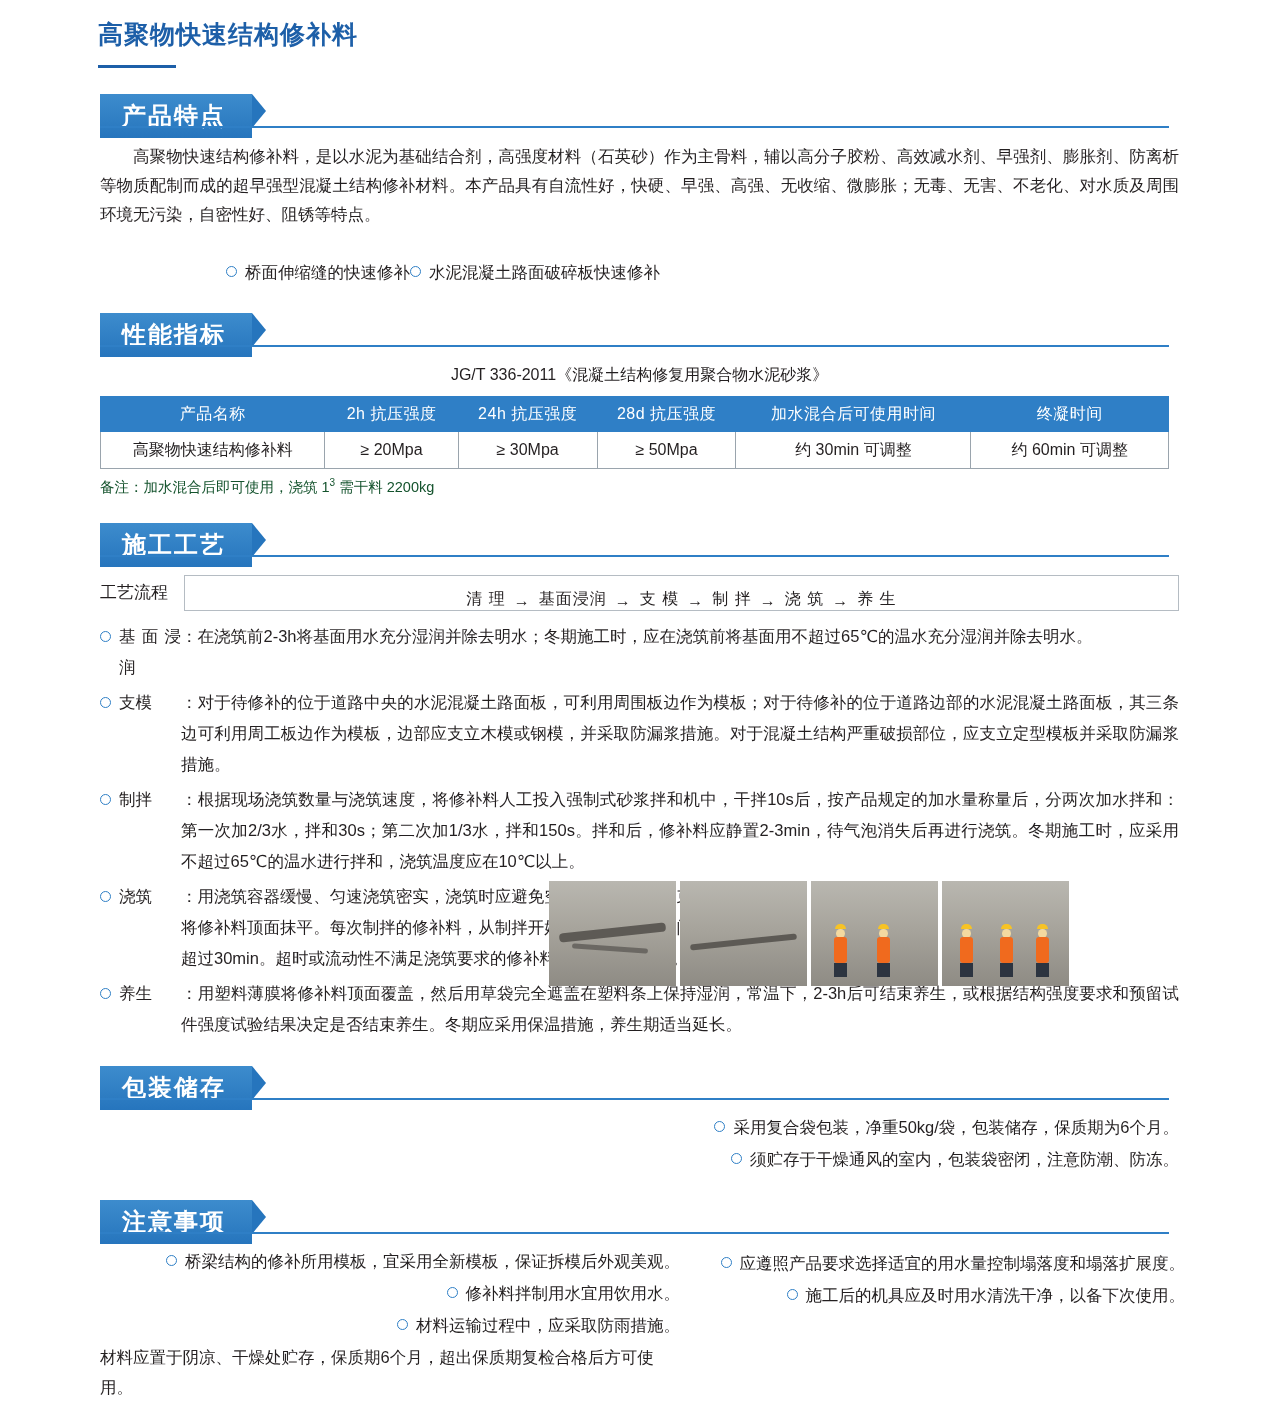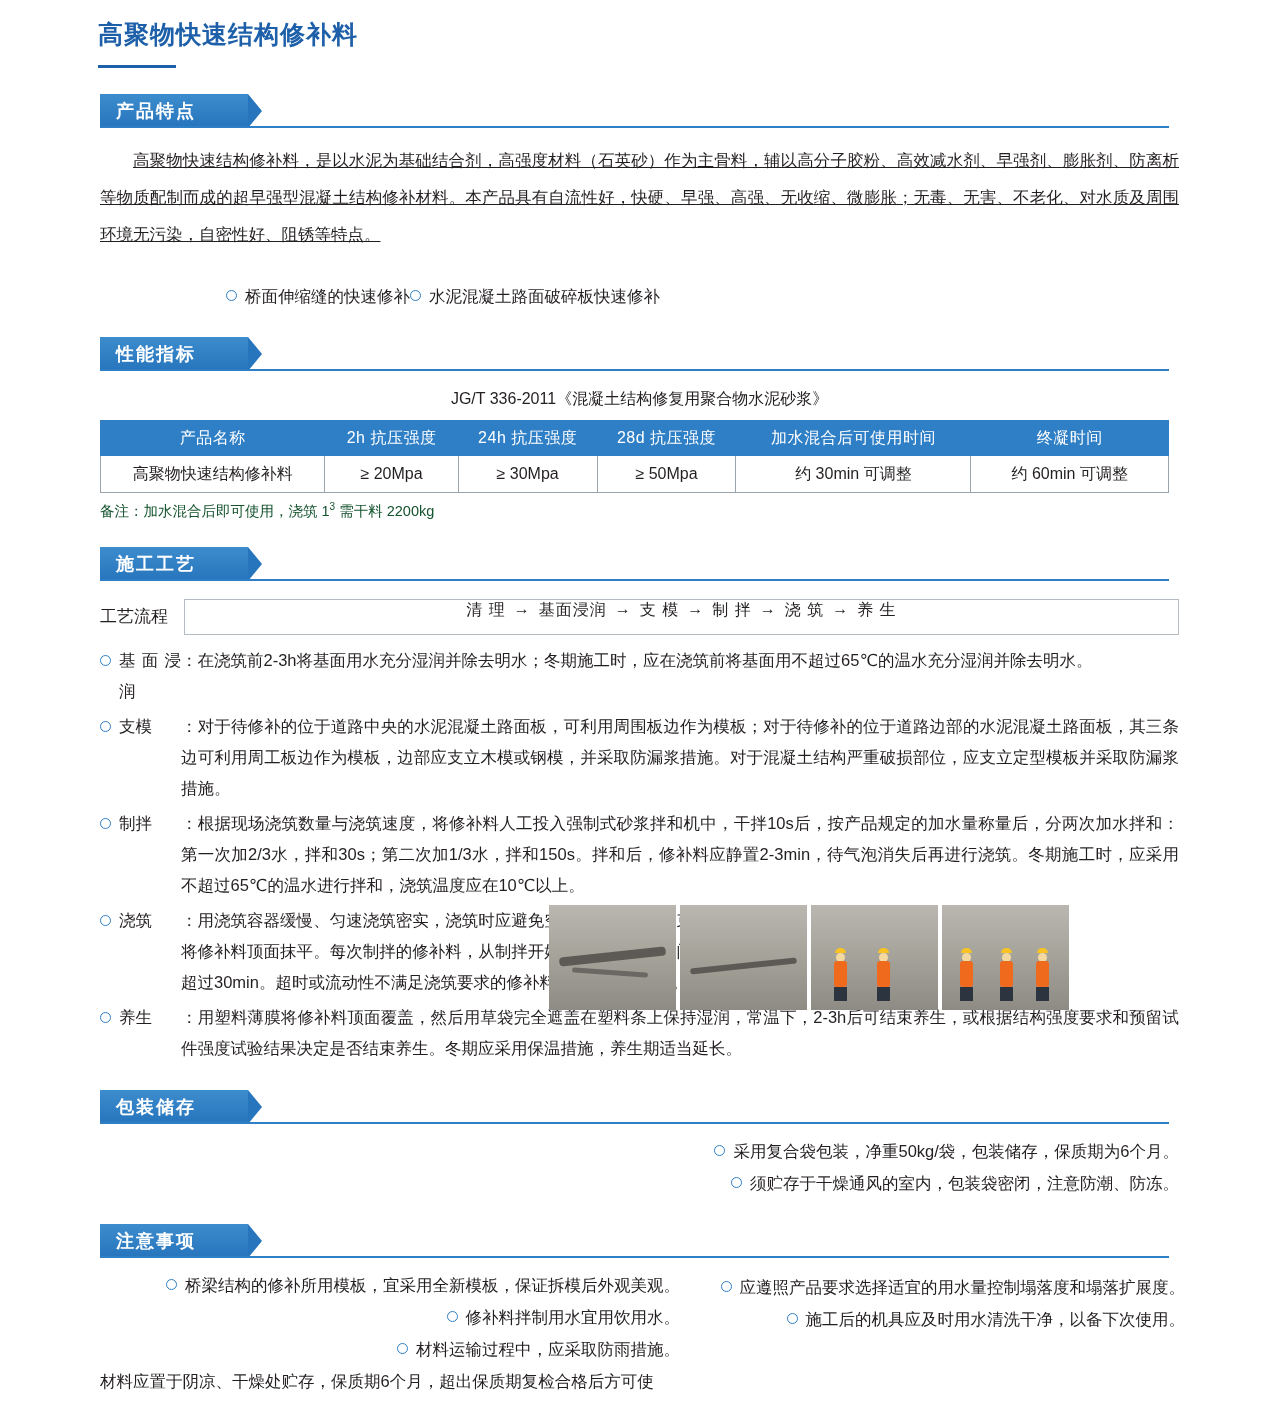--- a/index.html
+++ b/index.html
@@ -39,56 +39,55 @@
   }
   .sec-head{
     position:relative;
     height:34px;
     margin-left:100px;
     margin-right:110px;
   }
   .sec-head .tag{
     position:absolute;
     left:0;top:0;
-    height:34px;
+    height:44px;
     min-width:148px;
     background:#2f7fc6;
     background:linear-gradient(180deg,#3d8ccd 0%,#2675bd 100%);
     color:#ffffff;
-    font-size:18px;
+    font-size:24px;
     font-weight:bold;
     letter-spacing:2px;
     display:flex;
     align-items:center;
-    padding:0 26px 0 16px;
+    padding:0 26px 0 22px;
     box-sizing:border-box;
   }
   .sec-head .tag::after{
     content:"";
     position:absolute;
     right:-14px;top:0;
     border-left:14px solid #2675bd;
     border-top:17px solid transparent;
     border-bottom:17px solid transparent;
   }
   .sec-head .line{
     position:absolute;
     left:0;right:0;bottom:0;
     height:2px;
     background:#2f7fc6;
   }
   
   .para{
     margin:14px 100px 0 100px;
     font-size:16.5px;
-    line-height:37px;
+    line-height:29px;
     text-align:justify;
     text-indent:2em;
     color:#231f20;
-    text-decoration:underline;
   }
   .bullets{
     margin:12px 100px 0 100px;
     display:flex;
     flex-wrap:wrap;
   }
   .bullet{
     display:flex;
     align-items:flex-start;
     font-size:16.5px;
@@ -153,21 +152,21 @@
     font-size:17px;
     padding:6px 16px 0 0;
     white-space:nowrap;
     color:#231f20;
   }
   .flow-box{
     flex:1;
     border:1px solid #b5bcc3;
     height:34px;
     display:flex;
-    align-items:flex-start;
+    align-items:flex-end;
     justify-content:center;
     font-size:16px;
     letter-spacing:1px;
     color:#231f20;
   }
   .flow-box span{margin:0 4px;}
   
   .steps{margin:10px 100px 0 100px;}
   .step{
     display:flex;

